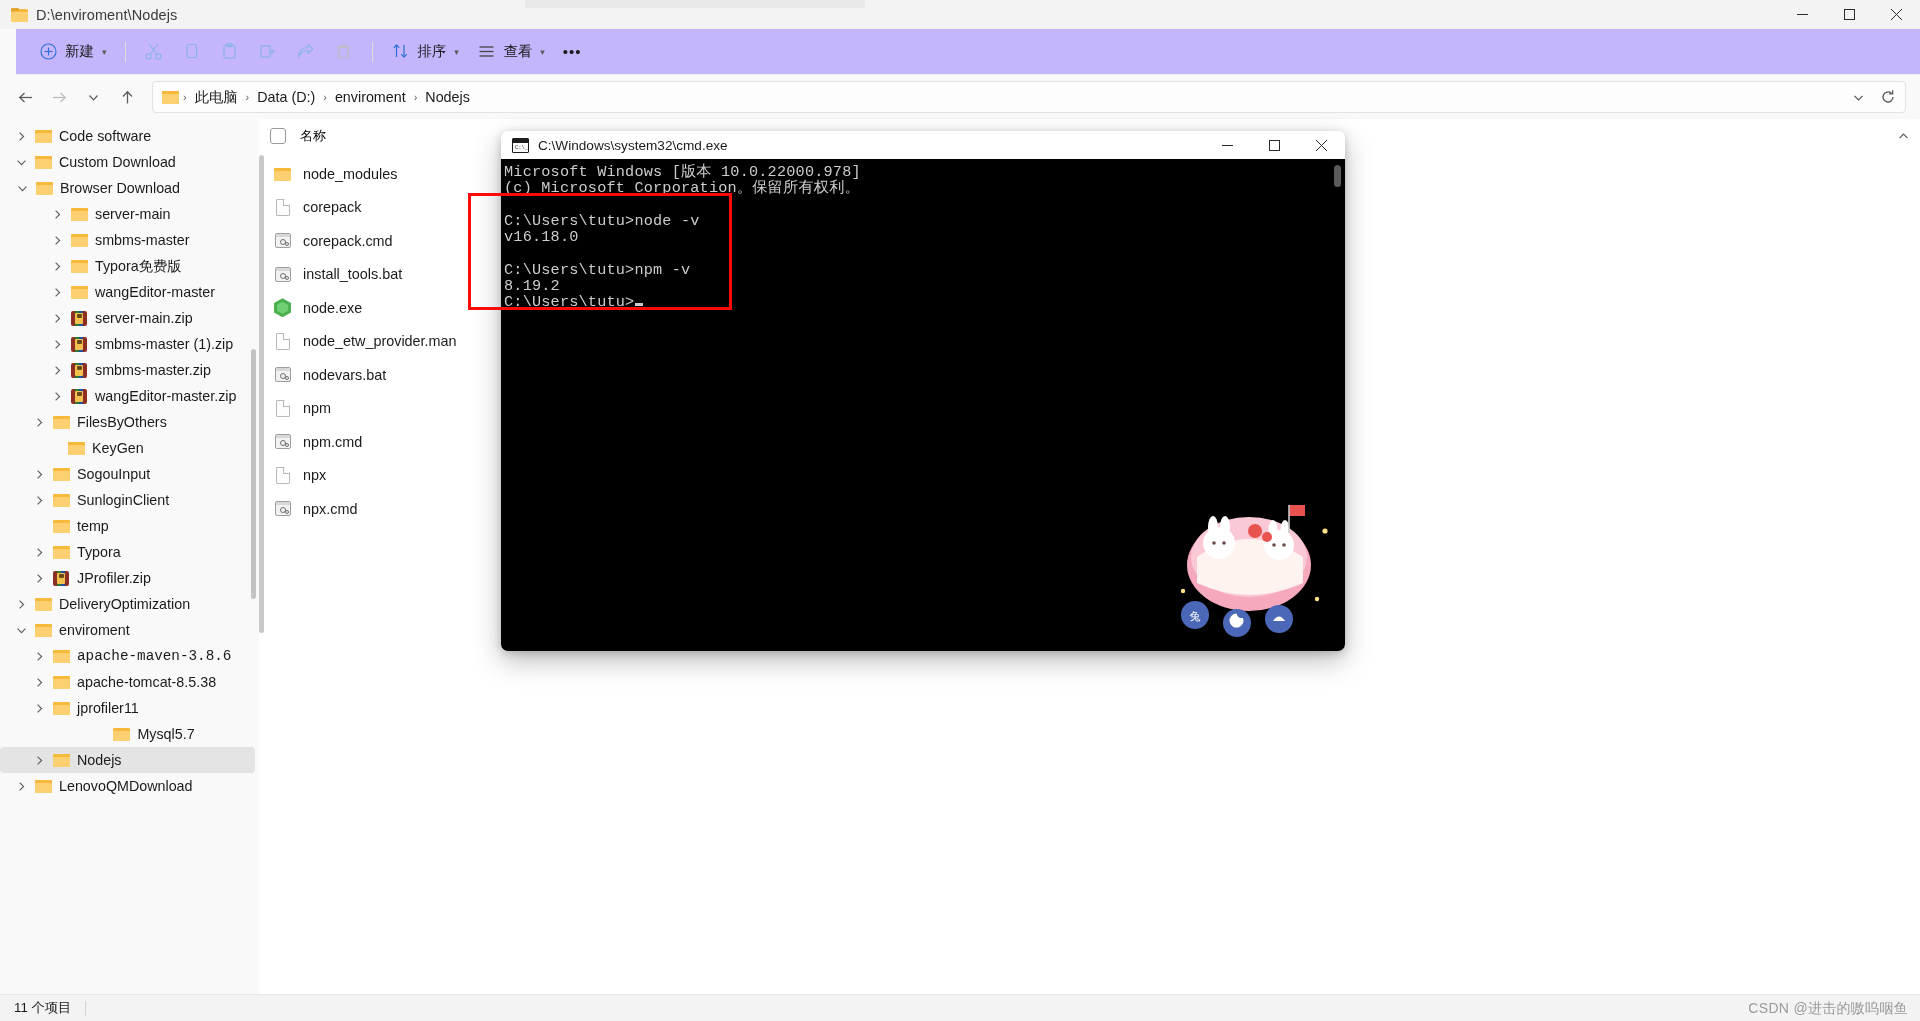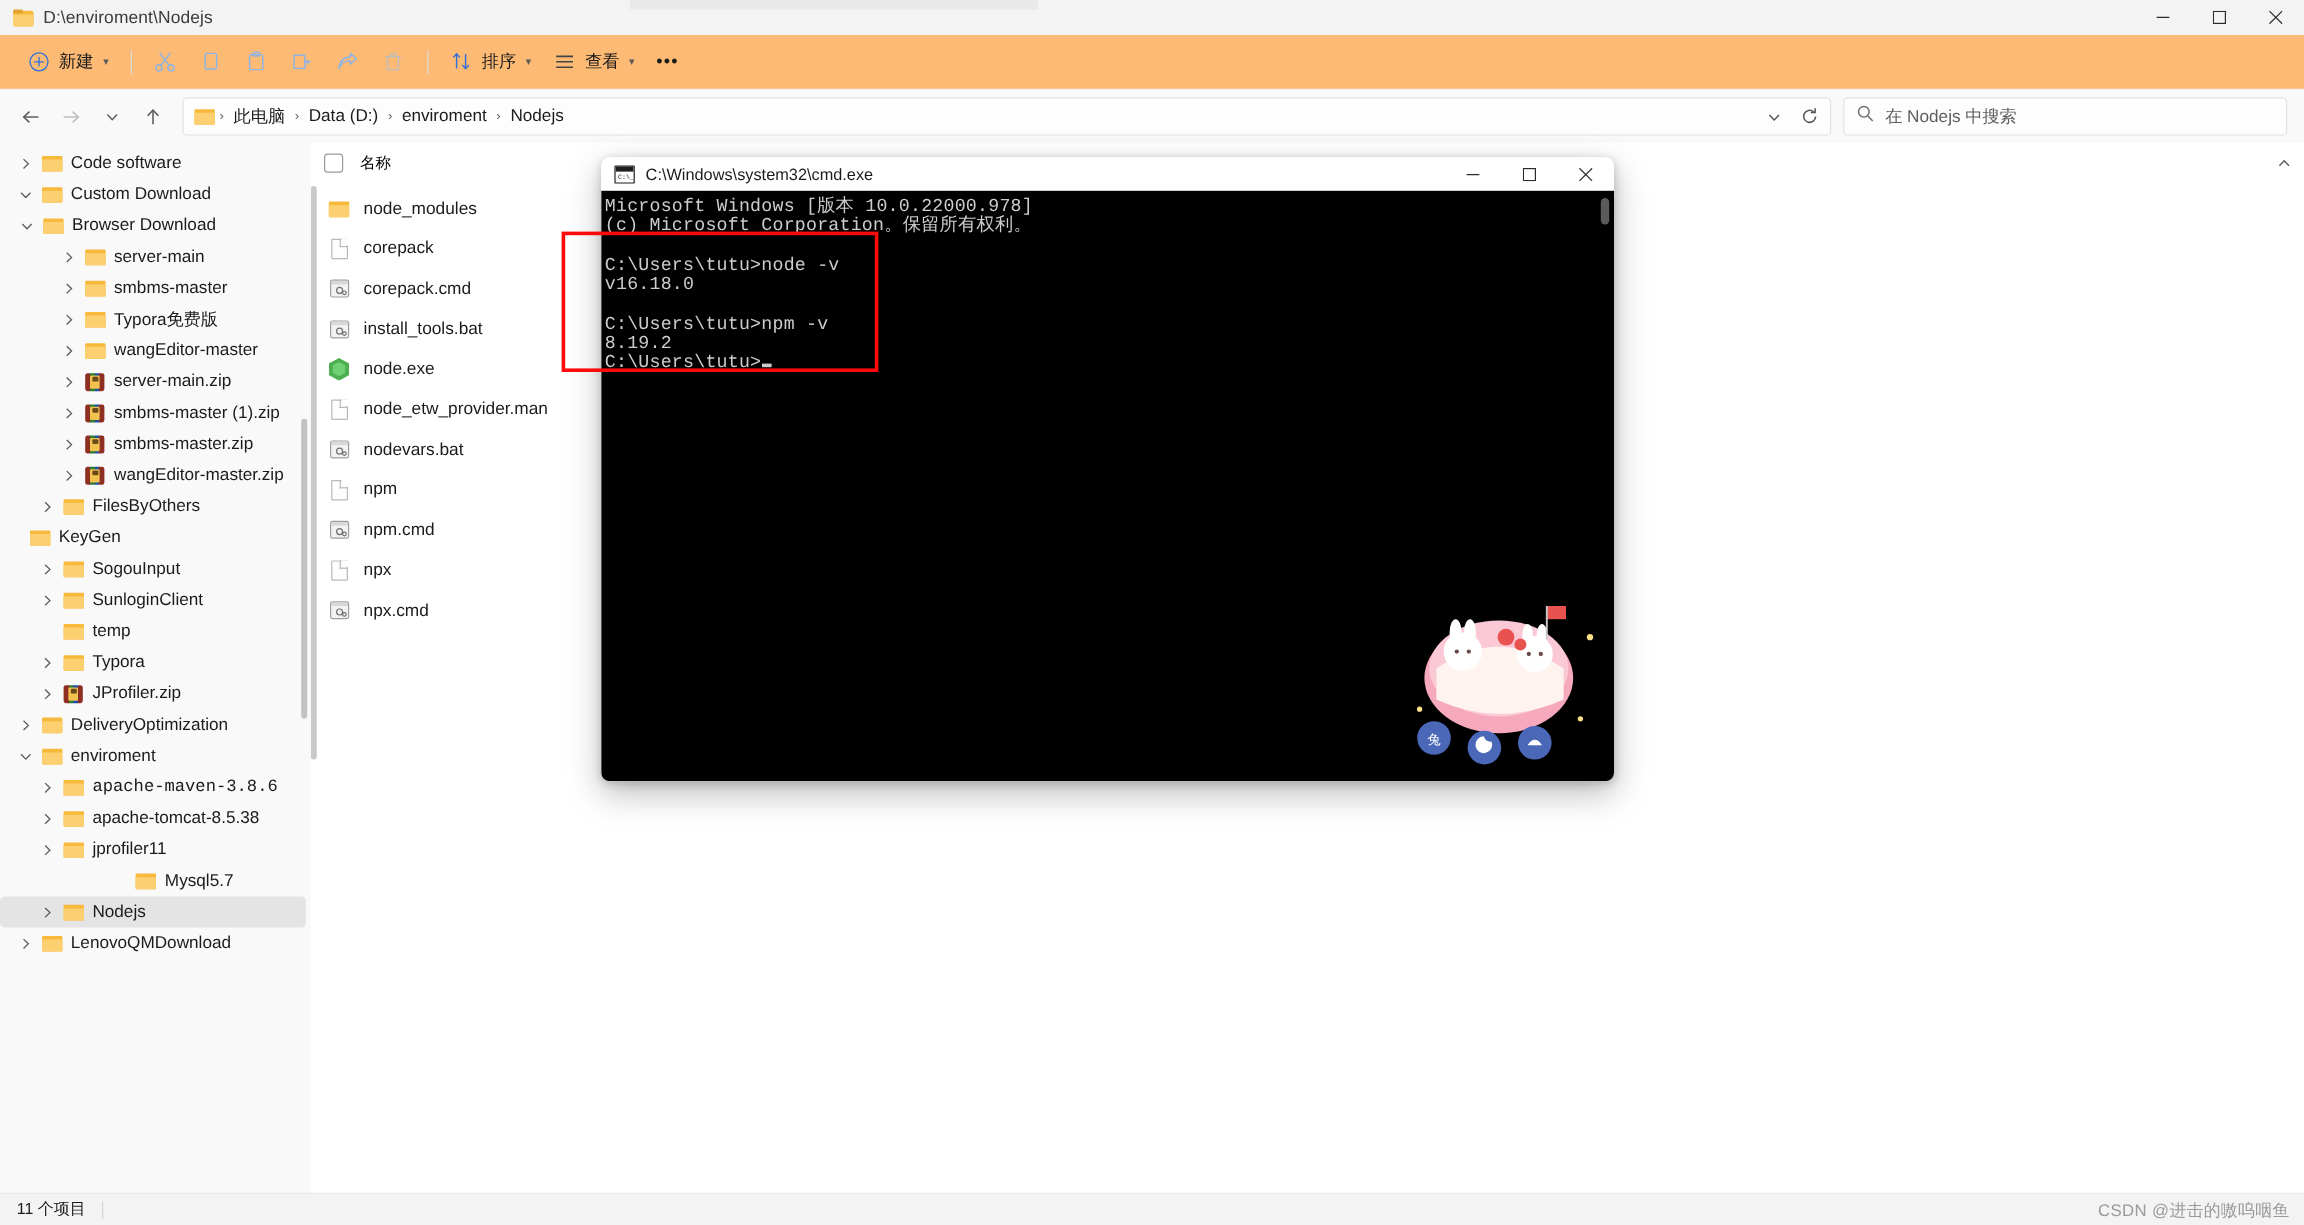--- a/index.html
+++ b/index.html
@@ -45,24 +45,25 @@
   .tb-buttons { position: absolute; right: 0; top: 0; display: flex; height: 29px; }
   .tb-btn {
     width: 47px; height: 29px; display: flex; align-items: center; justify-content: center;
     color: #2b2b2b;
   }
   .tb-btn svg { display: block; }
 
   
   .cmdbar {
     flex: 0 0 46px; height: 46px;
-    background: #fdba74;
+    background: #c4b5fd;
     display: flex; align-items: center; gap: 0px;
     padding-left: 13px;
     border-bottom: 1px solid #f0f0f0;
+    margin-left: 16px;
   }
   .cb-item {
     height: 34px; display: flex; align-items: center; gap: 7px;
     padding: 0 9px; border-radius: 5px; color: #1b1b1b; font-size: 14.3px;
     cursor: default;
   }
   .cb-sep { width: 1px; height: 20px; background: #dcdcdc; margin: 0 9px; }
   .cb-icon { width: 20px; height: 20px; display: flex; align-items: center; justify-content: center; }
   .chev { font-size: 9px; color: #5a5a5a; margin-left: 1px; }
   .cb-new-label { font-size: 14.5px; }
@@ -431,29 +432,20 @@
           </svg>
       </div>
       <div class="ab-btn">
         <svg width="16" height="16" viewBox="0 0 16 16">
           <path d="M13 8 A5 5 0 1 1 11.3 4.2" fill="none" stroke="currentColor" stroke-width="1.3"></path>
           <path d="M12.6 1.2 L12.6 4.8 L9 4.8" fill="none" stroke="currentColor" stroke-width="1.3"></path>
         </svg>
       </div>
     </div>
 
-    <div class="searchbox">
-      <span>
-        <svg width="15" height="15" viewBox="0 0 15 15">
-            <circle cx="6.2" cy="6.2" r="4.4" fill="none" stroke="#6a6a6a" stroke-width="1.2"></circle>
-            <line x1="9.6" y1="9.6" x2="13.6" y2="13.8" stroke="#6a6a6a" stroke-width="1.2"></line>
-          </svg>
-      </span>
-      <span class="search-ph">在 Nodejs 中搜索</span>
-    </div>
   </div>
 
   <div class="body-split">
 
     <div class="sidebar">
       <div id="tree">
           <div class="tree-row" style="padding-left: 10px;">
             <span class="tw">
               <svg width="11" height="11" viewBox="0 0 11 11">
                 <path d="M3.6 1.6 L7.6 5.5 L3.6 9.4" fill="none" stroke="currentColor" stroke-width="1.1"></path>
@@ -602,21 +594,21 @@
               </svg>
             </span>
             <span class="ti">
               <span class="folder-ic">
                 <span class="back"></span>
                 <span class="front"></span>
               </span>
             </span>
             <span>FilesByOthers</span>
           </div>
-          <div class="tree-row" style="">
+          <div class="tree-row" style="padding-left: 28px; margin-left: 15px;">
             <span class="tw"></span>
             <span class="ti">
               <span class="folder-ic">
                 <span class="back"></span>
                 <span class="front"></span>
               </span>
             </span>
             <span>KeyGen</span>
           </div>
           <div class="tree-row" style="padding-left: 28px;">

